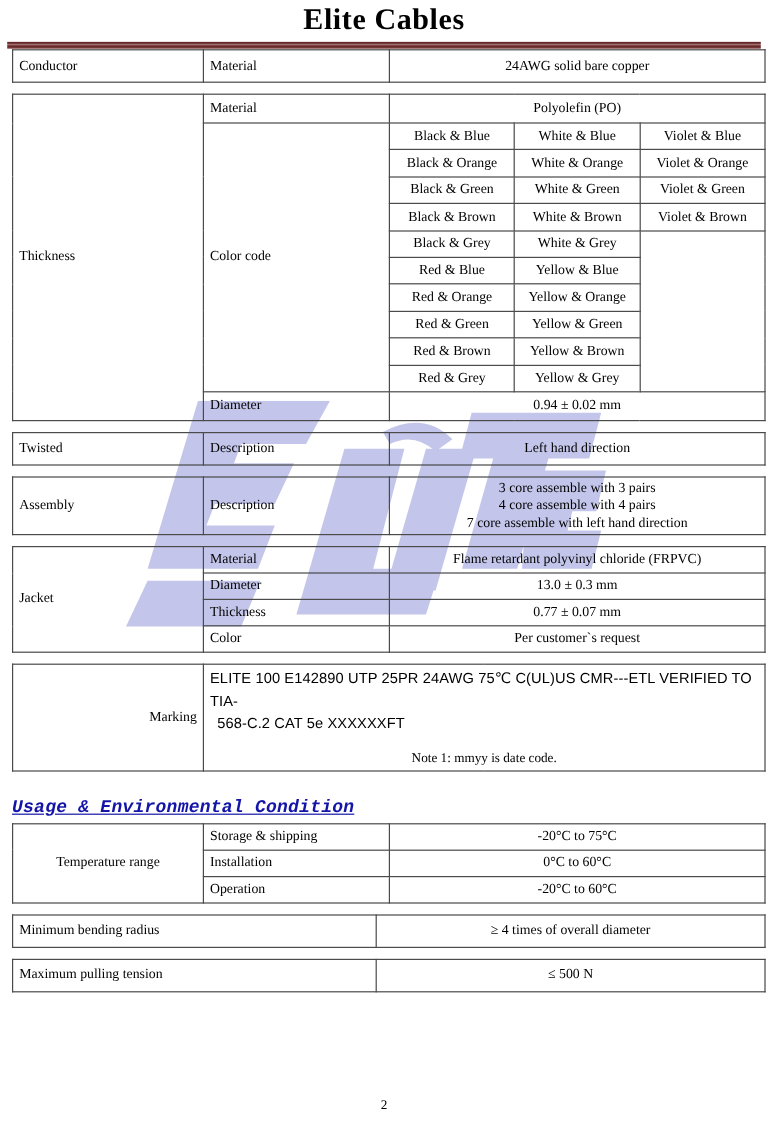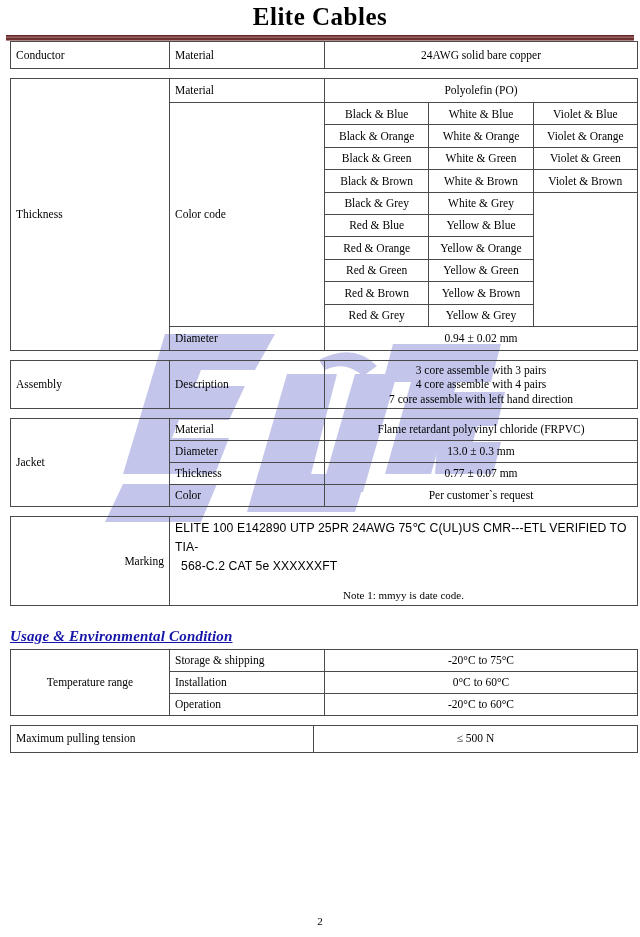--- a/index.html
+++ b/index.html
@@ -64,21 +64,21 @@
   
   .section-heading {
     color: #1414a8;
     font-weight: bold;
     font-style: italic;
     font-size: 15px;
     text-decoration: underline;
     margin: 26px 0 4px 4px;
     letter-spacing: 0.2px;
   }
-  .section-heading.second { margin-top: 22px; }
+  .section-heading.second { margin-top: 22px; font-family: Liberation Mono, monospace; }
 
   
   table.spec {
     border-collapse: collapse;
     width: 628px;
     margin: 0 0 9px 4px;
     table-layout: fixed;
     background: transparent;
   }
   table.spec td {
@@ -235,20 +235,29 @@
         <td class="cc">Yellow &amp; Grey</td>
       </tr>
 
       <tr class="dia-row">
         <td class="sub">Diameter</td>
         <td class="val" colspan="3">0.94 ± 0.02 mm</td>
       </tr>
     </tbody>
       </table>
 
+    <table class="spec">
+      <tbody>
+          <tr>
+        <td class="lbl h-26">Twisted</td>
+        <td class="sub h-26">Description</td>
+        <td class="val h-26">Left hand direction</td>
+      </tr>
+    </tbody>
+      </table>
 
     <table class="spec">
       <tbody>
           <tr>
         <td class="lbl">Assembly</td>
         <td class="sub">Description</td>
         <td class="assembly-text">
           <div>3 core assemble with 3 pairs</div>
           <div>4 core assemble with 4 pairs</div>
           <div>7 core assemble with left hand direction</div>
@@ -308,20 +317,28 @@
         <td class="temp-sub h-row">Installation</td>
         <td class="val h-row">0°C to 60°C</td>
       </tr>
       <tr>
         <td class="temp-sub h-row">Operation</td>
         <td class="val h-row">-20°C to 60°C</td>
       </tr>
     </tbody>
       </table>
 
+    <table class="spec">
+      <tbody>
+          <tr>
+        <td class="wide-lbl h-26" style="width:292px;">Minimum bending radius</td>
+        <td class="val h-26">≥ 4 times of overall diameter</td>
+      </tr>
+    </tbody>
+      </table>
 
     <table class="spec">
       <tbody>
           <tr>
         <td class="wide-lbl h-26" style="width:292px;">Maximum pulling tension</td>
         <td class="val h-26">≤ 500 N</td>
       </tr>
     </tbody>
       </table>
 

